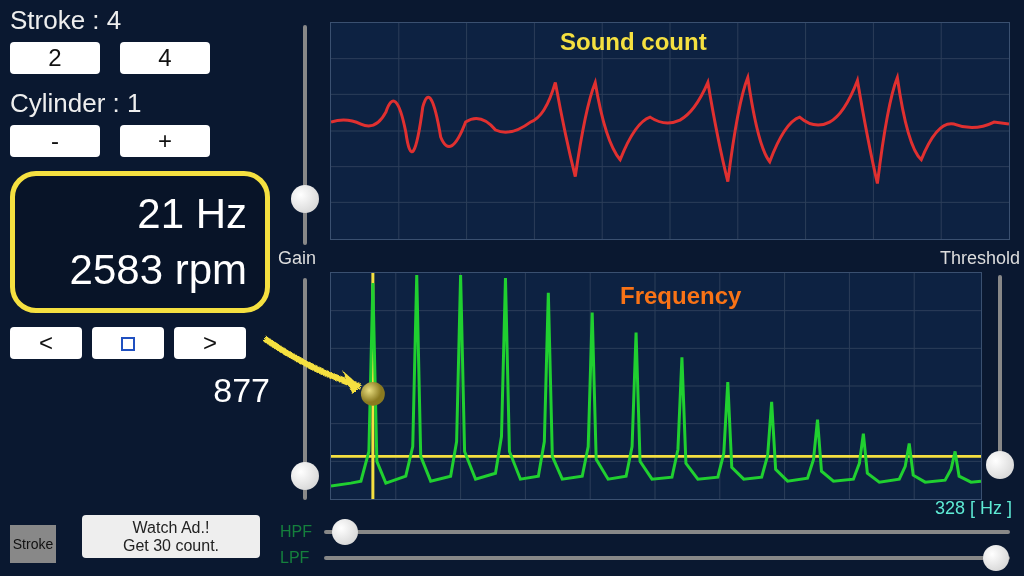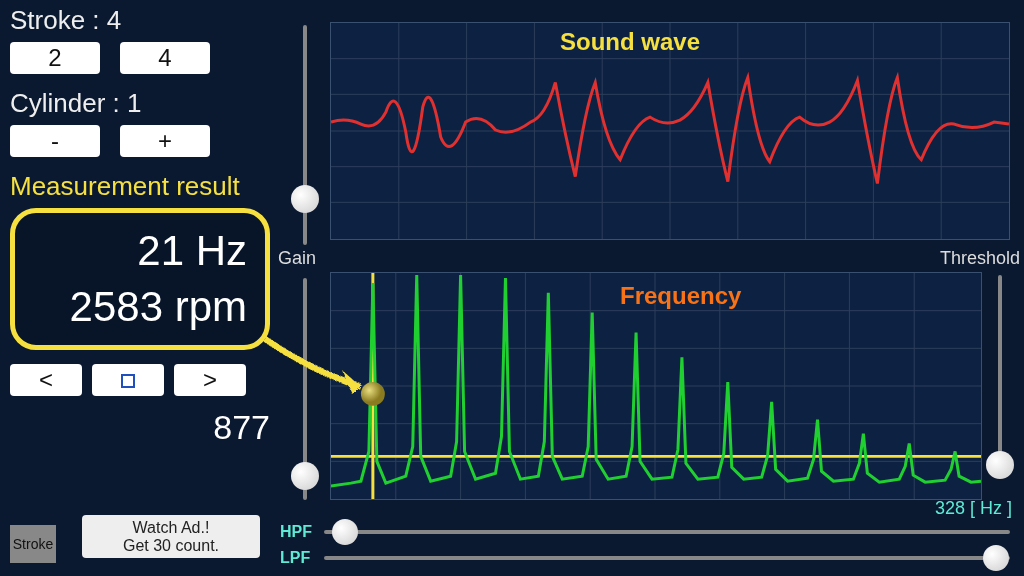--- a/index.html
+++ b/index.html
@@ -45,21 +45,21 @@
   
   .cursor-v { stroke: #f5e040; stroke-width: 3; }
   .cursor-h { stroke: #f5e040; stroke-width: 3; }
   .cursor-ball { fill: url(#ballg); }
 
   
   .arrow { position: absolute; left: 260px; top: 330px; pointer-events: none; }
 
   
   .hslider-row { position: absolute; left: 280px; width: 730px; height: 24px; display: flex; align-items: center; }
-  .hslider-lbl { width: 44px; font-size: 16px; color: #5eead4; font-weight: bold; }
+  .hslider-lbl { width: 44px; font-size: 16px; color: #15803d; }
   .hslider { position: relative; flex: 1; height: 24px; }
   .hslider .track { position: absolute; left: 0; right: 0; top: 50%; height: 4px; margin-top: -2px; background: #888; border-radius: 2px; }
   .hslider .thumb { position: absolute; top: 50%; width: 26px; height: 26px; margin-top: -13px; margin-left: -13px; background: radial-gradient(circle at 35% 35%, #fff, #ccc); border-radius: 50%; cursor: pointer; }
   .hpf-row { top: 520px; }
   .lpf-row { top: 546px; }
 
   .hz-readout { position: absolute; right: 12px; top: 498px; font-size: 18px; color: #5eead4; }
 
   .stop-icon { display: inline-block; width: 14px; height: 14px; border: 2px solid #2050c0; }
 </style>
@@ -70,21 +70,20 @@
   <div class="label">Stroke : 4</div>
   <div class="btn-row">
     <button class="btn">2</button>
     <button class="btn">4</button>
   </div>
   <div class="label">Cylinder : 1</div>
   <div class="btn-row">
     <button class="btn">-</button>
     <button class="btn">+</button>
   </div>
-  <div class="meas-title">Measurement result</div>
   <div class="meas-box">
     <div class="meas-hz">21 Hz</div>
     <div class="meas-rpm">2583 rpm</div>
   </div>
   <div class="nav-row">
     <button class="btn btn-small">&lt;</button>
     <button class="btn btn-small"><span class="stop-icon"></span></button>
     <button class="btn btn-small">&gt;</button>
   </div>
   <div class="ad-count">877</div>
@@ -127,21 +126,21 @@
         <line x1="272" y1="0" x2="272" y2="218"></line>
         <line x1="340" y1="0" x2="340" y2="218"></line>
         <line x1="408" y1="0" x2="408" y2="218"></line>
         <line x1="476" y1="0" x2="476" y2="218"></line>
         <line x1="544" y1="0" x2="544" y2="218"></line>
         <line x1="612" y1="0" x2="612" y2="218"></line>
     </g>
     <path stroke="#e03030" stroke-width="3" fill="none" d="M0,100 Q15,95 30,102 T55,90 Q65,60 75,110 Q82,160 92,85 Q100,55 110,115 Q120,140 135,100 Q150,90 165,108 Q180,115 200,100 Q215,95 225,60 Q235,115 245,155 Q255,85 265,60 Q275,120 290,138 Q305,100 320,95 Q335,105 350,98 Q365,90 378,60 Q388,120 398,160 Q408,80 418,55 Q428,125 440,140 Q455,100 470,95 Q485,108 500,100 Q515,92 528,58 Q538,118 548,162 Q558,80 568,55 Q578,125 592,138 Q608,98 625,102 Q645,110 665,100 L680,102"></path>
   </svg>
 </div>
-<div class="sound-title">Sound wave</div>
+<div class="sound-title">Sound count</div>
 
 <div class="graph freq-graph">
   <svg viewBox="0 0 652 228" preserveAspectRatio="none">
     <defs>
       <radialGradient id="ballg" cx="35%" cy="35%">
           <stop offset="0%" stop-color="#e8dd80"></stop>
           <stop offset="100%" stop-color="#8a7a20"></stop>
         </radialGradient>
     </defs>
     <g class="grid">

